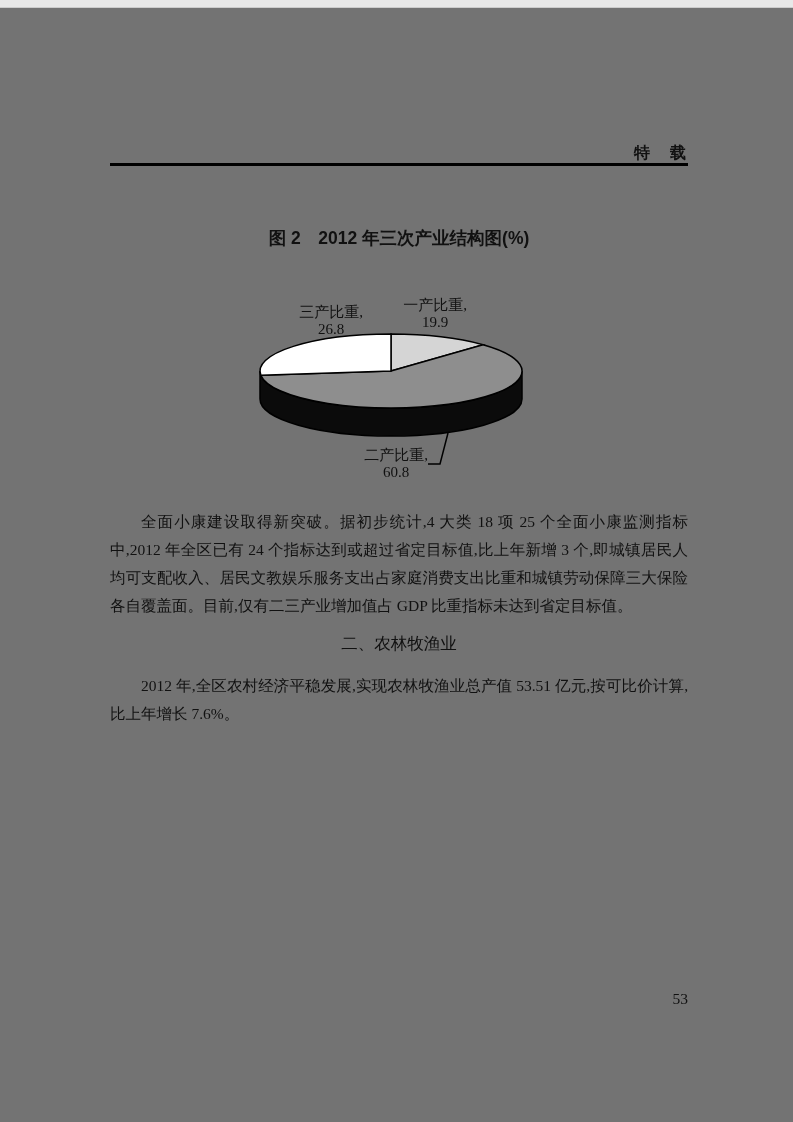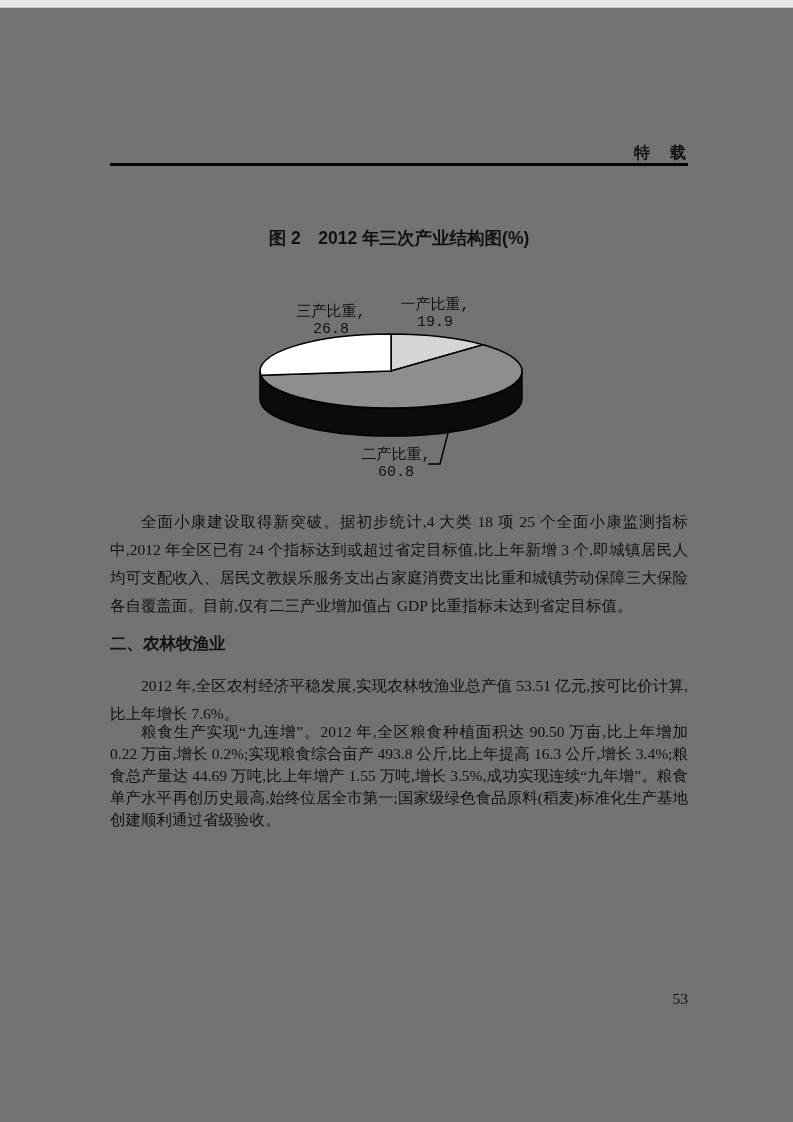--- a/index.html
+++ b/index.html
@@ -52,21 +52,21 @@
     top: 283px;
     width: 578px;
     height: 200px;
   }
   .pie-label {
     position: absolute;
     width: 130px;
     text-align: center;
     font-size: 15px;
     line-height: 17px;
-    font-family: Liberation Mono, monospace;
+    font-family: Liberation Serif, serif;
   }
   .pie-label-tertiary { left: 266px; top: 296px; }
   .pie-label-primary  { left: 370px; top: 289px; }
   .pie-label-secondary{ left: 331px; top: 439px; }
   
   .body-par {
     position: absolute;
     left: 110px;
     width: 578px;
     margin: 0;
@@ -80,23 +80,23 @@
   .par-2 { top: 664px; }
   .par-3 { top: 713px; }
   .par-4 { top: 809px; }
   .par-5 { top: 927px; }
   .section-heading {
     position: absolute;
     top: 625px;
     left: 110px;
     width: 578px;
     margin: 0;
-    text-align: left;
+    text-align: center;
     font-family: "Liberation Sans", "DejaVu Sans", sans-serif;
-    font-weight: bold;
+    font-weight: normal;
     font-size: 16.5px;
   }
   .page-number {
     position: absolute;
     top: 982px;
     left: 110px;
     width: 578px;
     text-align: right;
     font-size: 15.5px;
   }
@@ -130,17 +130,16 @@
   <div class="pie-label pie-label-secondary">
     <span>二产比重,</span><br>
     <span>60.8</span>
   </div>
 
   <p class="body-par lh28 par-1">全面小康建设取得新突破。据初步统计,4 大类 18 项 25 个全面小康监测指标中,2012 年全区已有 24 个指标达到或超过省定目标值,比上年新增 3 个,即城镇居民人均可支配收入、居民文教娱乐服务支出占家庭消费支出比重和城镇劳动保障三大保险各自覆盖面。目前,仅有二三产业增加值占 GDP 比重指标未达到省定目标值。</p>
 
   <h2 class="section-heading">二、农林牧渔业</h2>
 
   <p class="body-par lh28 par-2">2012 年,全区农村经济平稳发展,实现农林牧渔业总产值 53.51 亿元,按可比价计算,比上年增长 7.6%。</p>
-  <p class="body-par lh22 par-3">粮食生产实现“九连增”。2012 年,全区粮食种植面积达 90.50 万亩,比上年增加 0.22 万亩,增长 0.2%;实现粮食综合亩产 493.8 公斤,比上年提高 16.3 公斤,增长 3.4%;粮食总产量达 44.69 万吨,比上年增产 1.55 万吨,增长 3.5%,成功实现连续“九年增”。粮食单产水平再创历史最高,始终位居全市第一;国家级绿色食品原料(稻麦)标准化生产基地创建顺利通过省级验收。</p>
 
   <div class="page-number">53</div>
 
 </div>
 
 </body></html>

